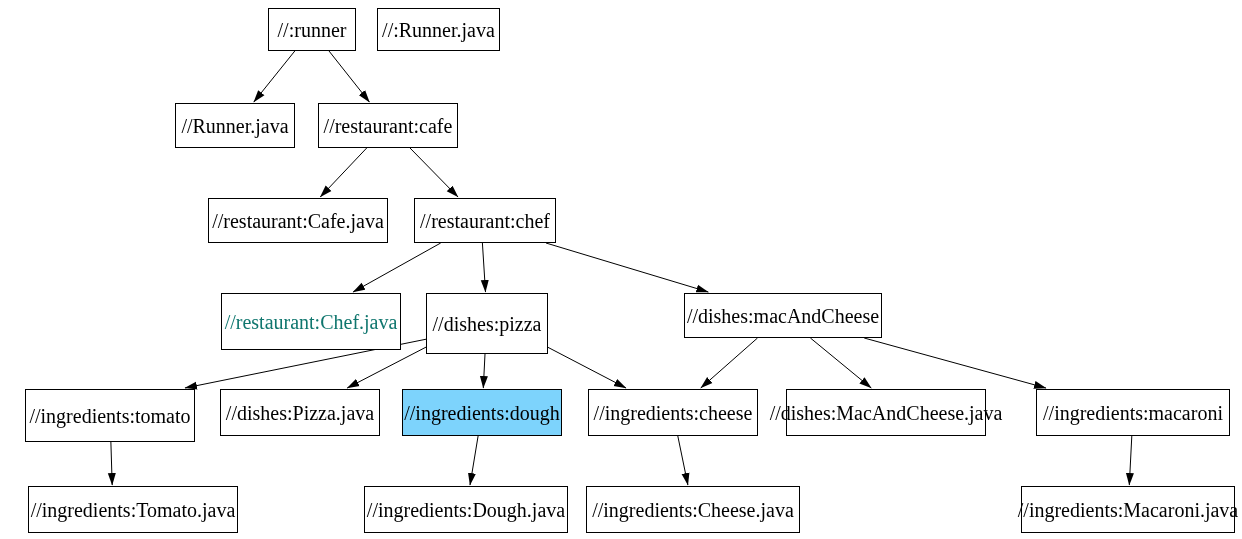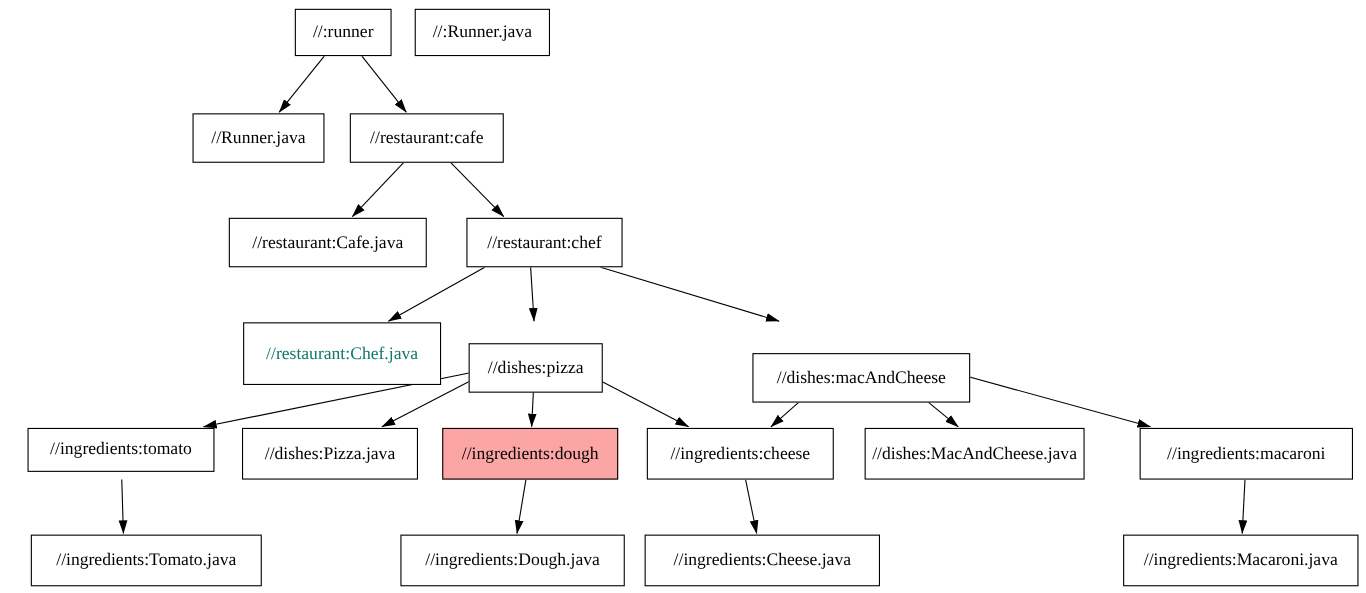--- a/index.html
+++ b/index.html
@@ -25,21 +25,21 @@
   }
   .node {
     position: absolute;
     box-sizing: border-box;
     border: 1px solid #000000;
     background: #ffffff;
     color: #000000;
     display: flex;
     align-items: center;
     justify-content: center;
-    font-size: 16px;
+    font-size: 20px;
     line-height: 1;
     white-space: nowrap;
   }
 </style>
 </head>
 <body>
 
 <div id="stage">
   <svg id="edges" xmlns="http://www.w3.org/2000/svg">
     <defs>
@@ -65,27 +65,27 @@
       <line x1="478.1" y1="436" x2="470.0" y2="485" stroke="#000000" stroke-width="1" marker-end="url(#arrowhead)"></line>
       <line x1="677.8" y1="436" x2="687.9" y2="485" stroke="#000000" stroke-width="1" marker-end="url(#arrowhead)"></line>
       <line x1="1131.8" y1="436" x2="1129.3" y2="485" stroke="#000000" stroke-width="1" marker-end="url(#arrowhead)"></line>
     </svg>
 
 <div class="node" style="left: 268px; top: 8px; width: 88px; height: 43px; border-color: rgb(0, 0, 0); background: rgb(255, 255, 255); color: rgb(0, 0, 0);">//:runner</div>
     <div class="node" style="left: 377px; top: 8px; width: 123px; height: 43px; border-color: rgb(0, 0, 0); background: rgb(255, 255, 255); color: rgb(0, 0, 0);">//:Runner.java</div>
     <div class="node" style="left: 175px; top: 103px; width: 120px; height: 45px; border-color: rgb(0, 0, 0); background: rgb(255, 255, 255); color: rgb(0, 0, 0);">//Runner.java</div>
     <div class="node" style="left: 208px; top: 198px; width: 180px; height: 45px; border-color: rgb(0, 0, 0); background: rgb(255, 255, 255); color: rgb(0, 0, 0);">//restaurant:Cafe.java</div>
     <div class="node" style="left: 318px; top: 103px; width: 140px; height: 45px; border-color: rgb(0, 0, 0); background: rgb(255, 255, 255); color: rgb(0, 0, 0);">//restaurant:cafe</div>
-    <div class="node" style="left: 424px; top: 198px; width: 142px; height: 45px; border-color: rgb(0, 0, 0); background: rgb(255, 255, 255); color: rgb(0, 0, 0);">//restaurant:chef</div>
+    <div class="node" style="left: 414px; top: 198px; width: 142px; height: 45px; border-color: rgb(0, 0, 0); background: rgb(255, 255, 255); color: rgb(0, 0, 0);">//restaurant:chef</div>
     <div class="node" style="left: 221px; top: 293px; width: 180px; height: 57px; border-color: rgb(0, 0, 0); background: rgb(255, 255, 255); color: #0f766e;">//restaurant:Chef.java</div>
-    <div class="node" style="left: 426px; top: 293px; width: 122px; height: 45px; border-color: rgb(0, 0, 0); background: rgb(255, 255, 255); color: rgb(0, 0, 0); margin-top: 19px;">//dishes:pizza</div>
-    <div class="node" style="left: 684px; top: 293px; width: 198px; height: 45px; border-color: rgb(0, 0, 0); background: rgb(255, 255, 255); color: rgb(0, 0, 0); margin-top: 28px;">//dishes:macAndCheese</div>
-    <div class="node" style="left: 25px; top: 389px; width: 170px; height: 40px; border-color: rgb(0, 0, 0); background: rgb(255, 255, 255); color: rgb(0, 0, 0);">//ingredients:tomato</div>
+    <div class="node" style="left: 426px; top: 293px; width: 122px; height: 61px; border-color: rgb(0, 0, 0); background: rgb(255, 255, 255); color: rgb(0, 0, 0);">//dishes:pizza</div>
+    <div class="node" style="left: 684px; top: 293px; width: 198px; height: 45px; border-color: rgb(0, 0, 0); background: rgb(255, 255, 255); color: rgb(0, 0, 0);">//dishes:macAndCheese</div>
+    <div class="node" style="left: 25px; top: 389px; width: 170px; height: 53px; border-color: rgb(0, 0, 0); background: rgb(255, 255, 255); color: rgb(0, 0, 0);">//ingredients:tomato</div>
     <div class="node" style="left: 220px; top: 389px; width: 160px; height: 47px; border-color: rgb(0, 0, 0); background: rgb(255, 255, 255); color: rgb(0, 0, 0);">//dishes:Pizza.java</div>
-    <div class="node" style="left: 402px; top: 389px; width: 160px; height: 47px; border-color: rgb(0, 0, 0); background: #fca5a5; color: rgb(0, 0, 0);">//ingredients:dough</div>
+    <div class="node" style="left: 402px; top: 389px; width: 160px; height: 47px; border-color: rgb(0, 0, 0); background: #7dd3fc; color: rgb(0, 0, 0);">//ingredients:dough</div>
     <div class="node" style="left: 588px; top: 389px; width: 170px; height: 47px; border-color: rgb(0, 0, 0); background: rgb(255, 255, 255); color: #000000;">//ingredients:cheese</div>
     <div class="node" style="left: 786px; top: 389px; width: 200px; height: 47px; border-color: rgb(0, 0, 0); background: rgb(255, 255, 255); color: rgb(0, 0, 0);">//dishes:MacAndCheese.java</div>
     <div class="node" style="left: 1036px; top: 389px; width: 194px; height: 47px; border-color: rgb(0, 0, 0); background: rgb(255, 255, 255); color: rgb(0, 0, 0);">//ingredients:macaroni</div>
     <div class="node" style="left: 8px; top: 486px; width: 210px; height: 47px; border-color: rgb(0, 0, 0); background: rgb(255, 255, 255); color: rgb(0, 0, 0); margin-left: 20px;">//ingredients:Tomato.java</div>
     <div class="node" style="left: 364px; top: 486px; width: 204px; height: 47px; border-color: rgb(0, 0, 0); background: rgb(255, 255, 255); color: rgb(0, 0, 0);">//ingredients:Dough.java</div>
     <div class="node" style="left: 586px; top: 486px; width: 214px; height: 47px; border-color: rgb(0, 0, 0); background: rgb(255, 255, 255); color: rgb(0, 0, 0);">//ingredients:Cheese.java</div>
     <div class="node" style="left: 1021px; top: 486px; width: 214px; height: 47px; border-color: rgb(0, 0, 0); background: rgb(255, 255, 255); color: rgb(0, 0, 0); text-align: center;">//ingredients:Macaroni.java</div>
   </div>
 
 </body></html>

